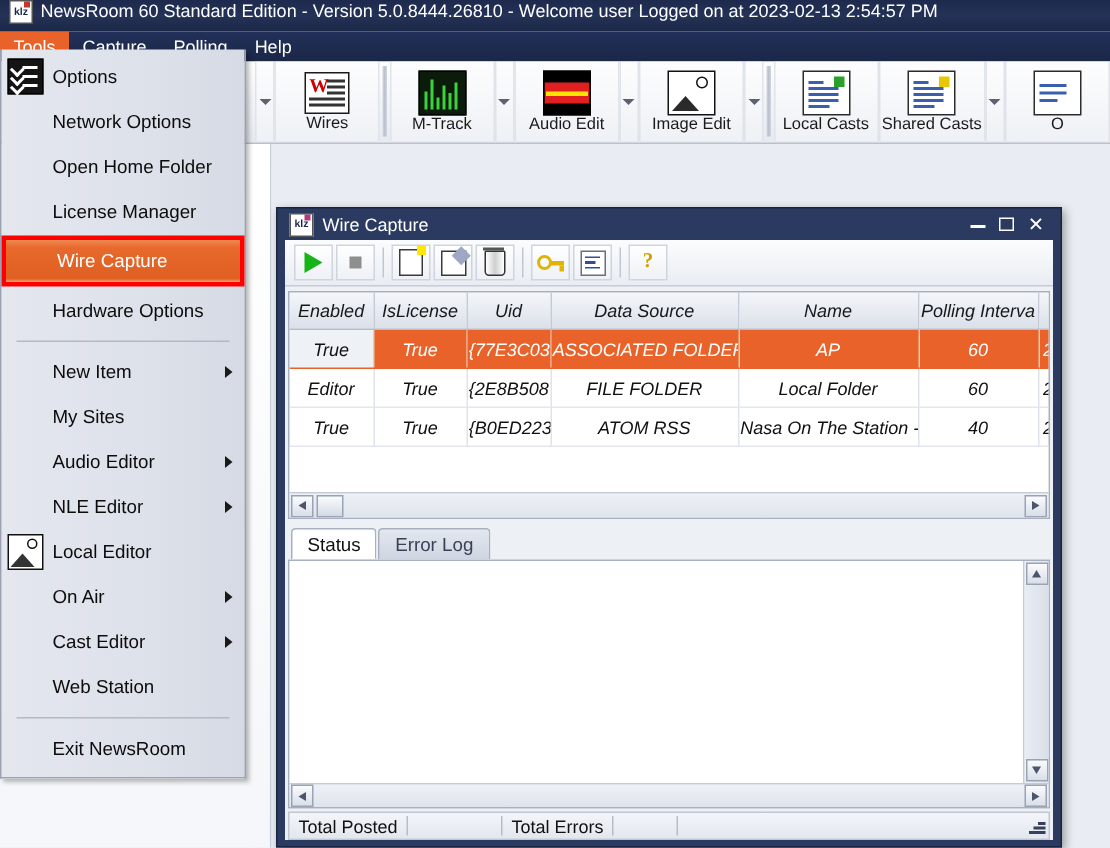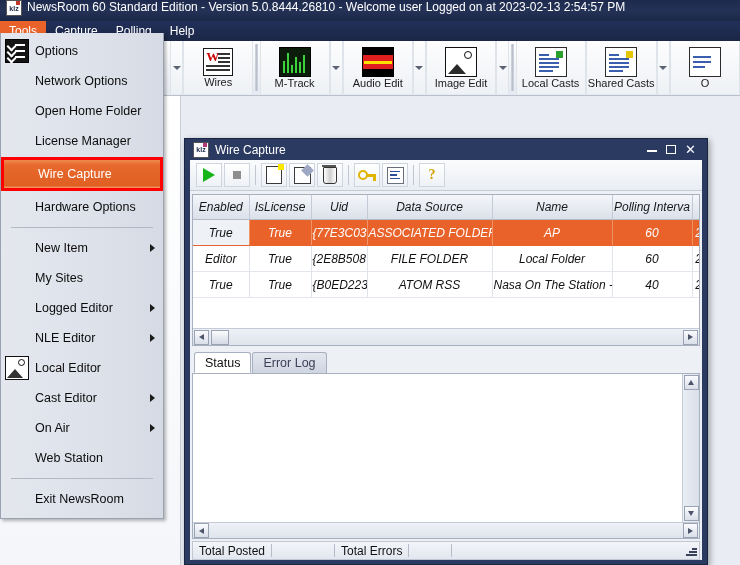--- a/index.html
+++ b/index.html
@@ -413,44 +413,44 @@
     <div class="dd-item">
       <span>New Item</span>
       <i class="arrow"></i>
     </div>
 
     <div class="dd-item">
       <span>My Sites</span>
     </div>
 
     <div class="dd-item">
-      <span>Logged Editor</span>
+      <span>Audio Editor</span>
       <i class="arrow"></i>
     </div>
 
     <div class="dd-item">
       <span>NLE Editor</span>
       <i class="arrow"></i>
     </div>
 
     <div class="dd-item">
       <span class="ddico ico-picture">
         <i class="mt"></i>
           <i class="sun"></i>
       </span>
       <span>Local Editor</span>
     </div>
 
     <div class="dd-item">
+      <span>On Air</span>
+      <i class="arrow"></i>
+    </div>
+
+    <div class="dd-item">
       <span>Cast Editor</span>
-      <i class="arrow"></i>
-    </div>
-
-    <div class="dd-item">
-      <span>On Air</span>
       <i class="arrow"></i>
     </div>
 
     <div class="dd-item">
       <span>Web Station</span>
     </div>
 
     <div class="dd-sep"></div>
 
     <div class="dd-item">

